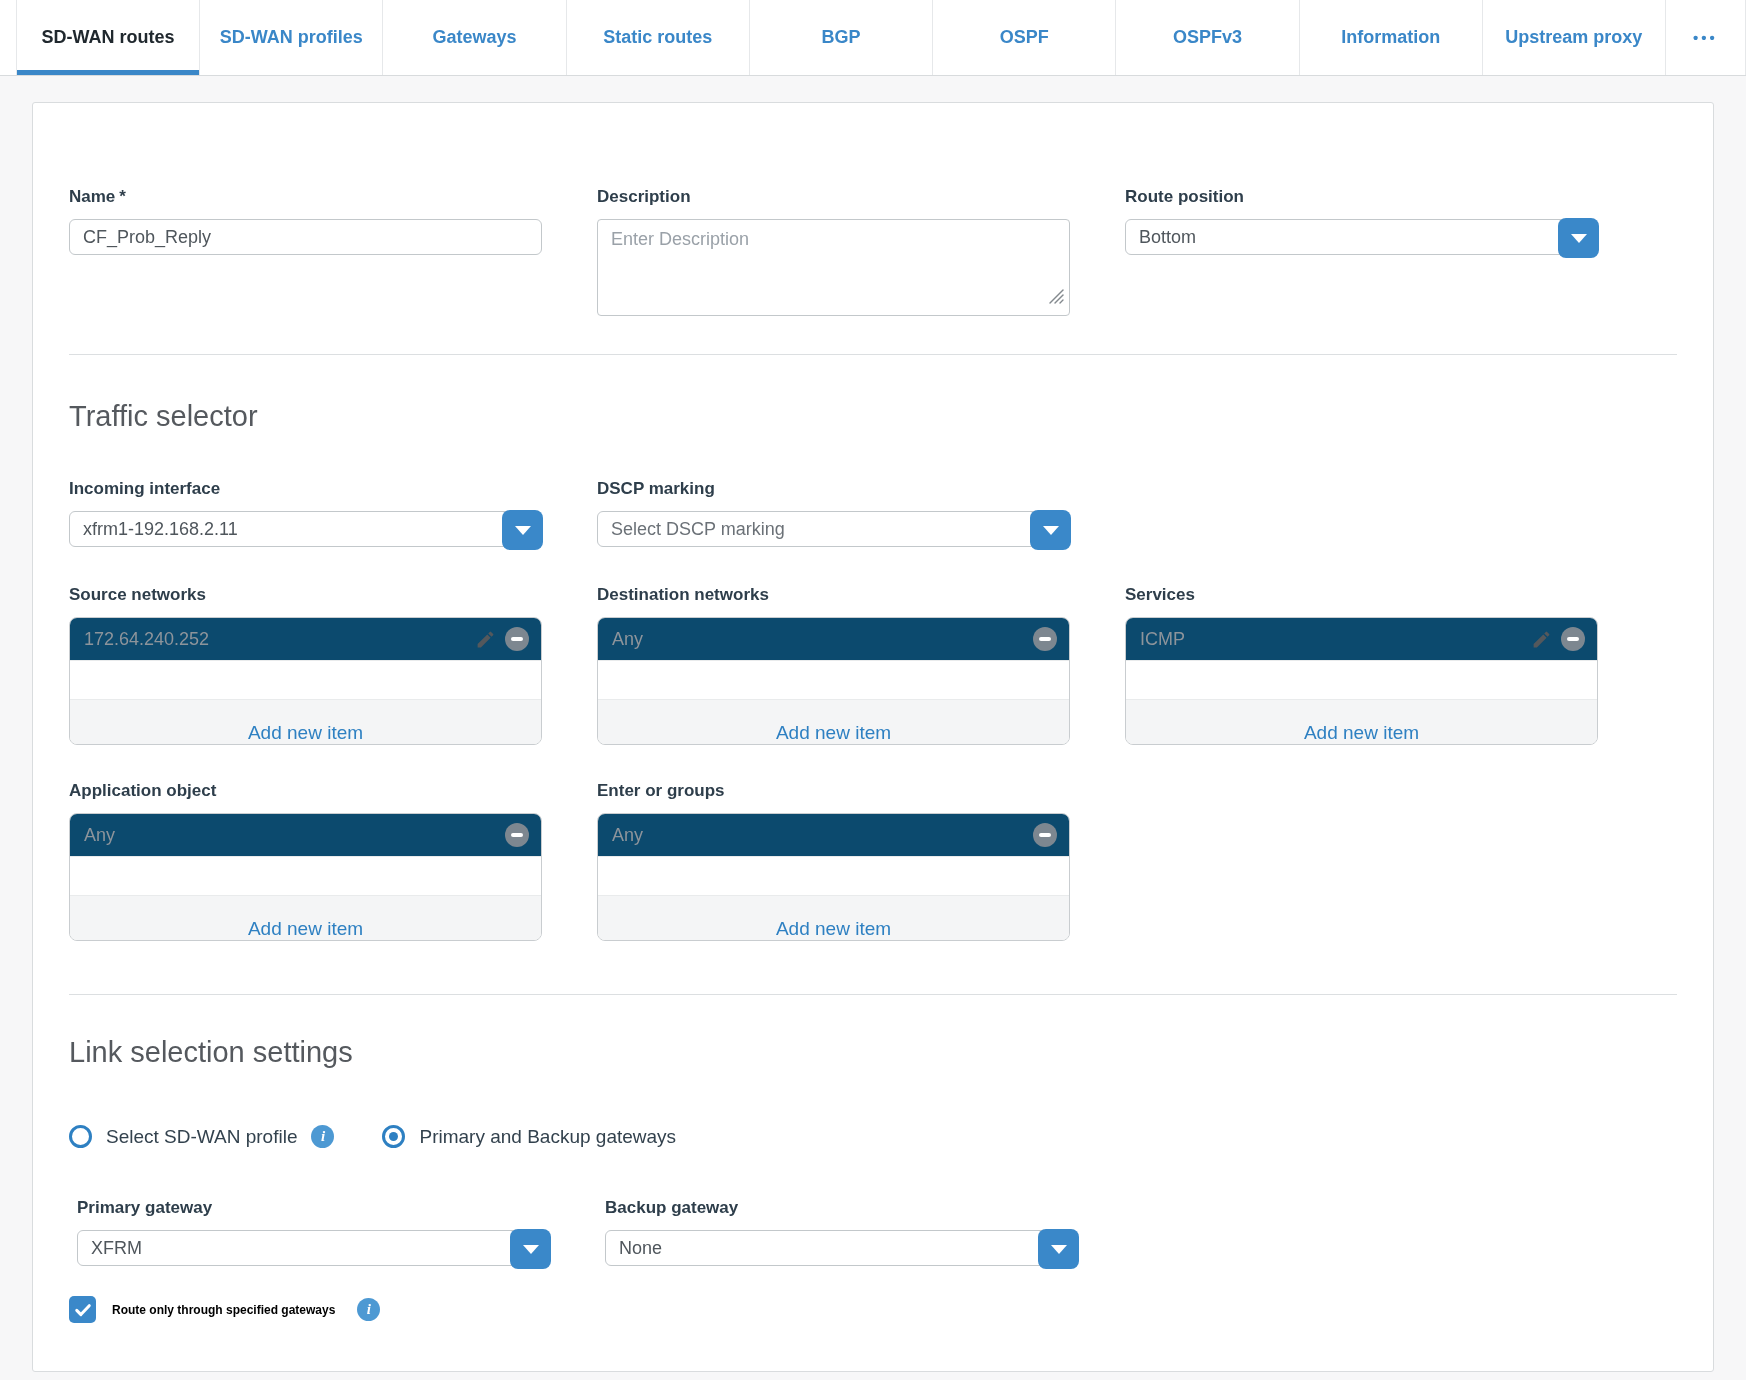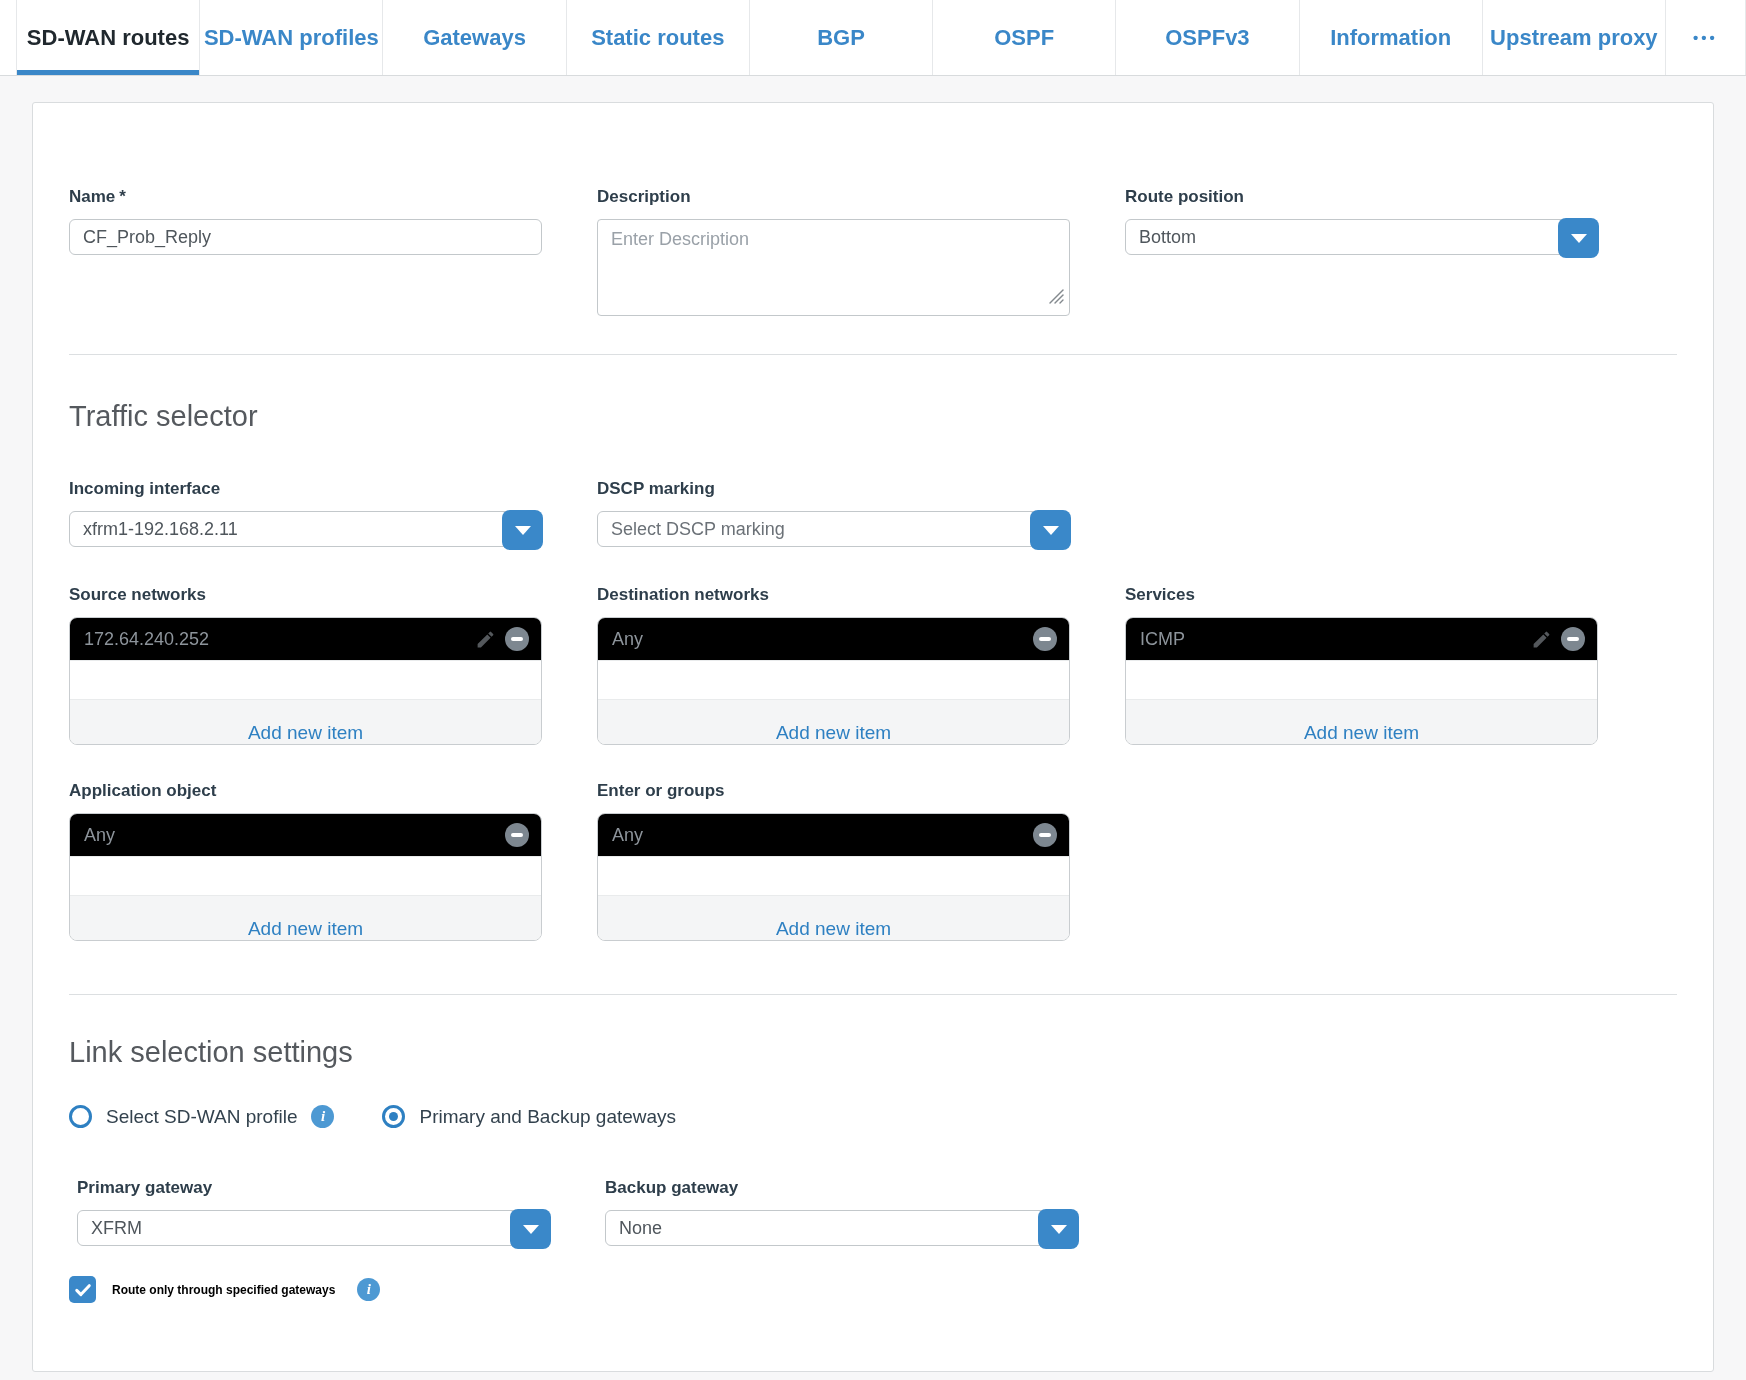--- a/index.html
+++ b/index.html
@@ -13,21 +13,21 @@
   }
   
   .tabbar {
     height: 76px; background: #fff;
     border-bottom: 1px solid #d8dbdd;
     display: flex; align-items: stretch;
     padding-left: 16px;
   }
   .tab {
     flex: 1 1 0; display: flex; align-items: center; justify-content: center;
-    font-size: 22px; font-weight: 700; color: #3a87c8;
+    font-size: 18px; font-weight: 700; color: #3a87c8;
     border-right: 1px solid #e6e8ea; position: relative; cursor: pointer;
     white-space: nowrap;
   }
   .tab:first-child { border-left: 1px solid #e6e8ea; }
   .tab.active { color: #20282e; }
   .tab.active::after {
     content: ""; position: absolute; left: 0; right: 0; bottom: 0;
     height: 5px; background: #3a87c8;
   }
   .tab-more { flex: 0 0 80px; letter-spacing: 3px; font-size: 15px; }
@@ -81,21 +81,21 @@
     width: 0; height: 0;
     border-left: 8px solid transparent; border-right: 8px solid transparent;
     border-top: 9px solid #fff;
   }
   
   .sep { border: none; border-top: 1px solid #dcdfe1; margin: 0; }
   .section-heading { font-size: 29px; font-weight: 400; color: #55595e; line-height: 34px; }
   
   .listbox { border: 1px solid #c9cdd0; border-radius: 8px; overflow: hidden; background: #fff; }
   .lb-item {
-    height: 43px; background: #000000; border-bottom: 1px solid #e9ebec;
+    height: 43px; background: #0c4a6e; border-bottom: 1px solid #e9ebec;
     display: flex; align-items: center; padding: 0 12px 0 14px;
     font-size: 18px; color: #8d949b;
   }
   .lb-icons { margin-left: auto; display: flex; align-items: center; gap: 9px; }
   .icon-pencil { display: flex; cursor: pointer; }
   .icon-minus {
     width: 24px; height: 24px; border-radius: 50%; background: #7d8790;
     display: flex; align-items: center; justify-content: center; cursor: pointer;
   }
   .icon-minus span { width: 12px; height: 3.5px; background: #fff; border-radius: 2px; display: block; }
@@ -131,21 +131,21 @@
   .checkbox-row .info-icon { margin-left: 6px; }
   
   .mt-row1 { margin-top: 84px; }
   .mt-sep1 { margin-top: 38px; }
   .mt-h1 { margin-top: 44px; }
   .mt-selrow { margin-top: 46px; }
   .mt-boxes1 { margin-top: 38px; }
   .mt-boxes2 { margin-top: 36px; }
   .mt-sep2 { margin-top: 53px; }
   .mt-h2 { margin-top: 40px; }
-  .mt-radios { margin-top: 36px; }
+  .mt-radios { margin-top: 56px; }
   .mt-gw { margin-top: 50px; margin-left: 8px; }
   .mt-check { margin-top: 30px; }
 </style>
 </head>
 <body>
 
 <div class="tabbar">
   <div class="tab active">SD-WAN routes</div>
   <div class="tab">SD-WAN profiles</div>
   <div class="tab">Gateways</div>

